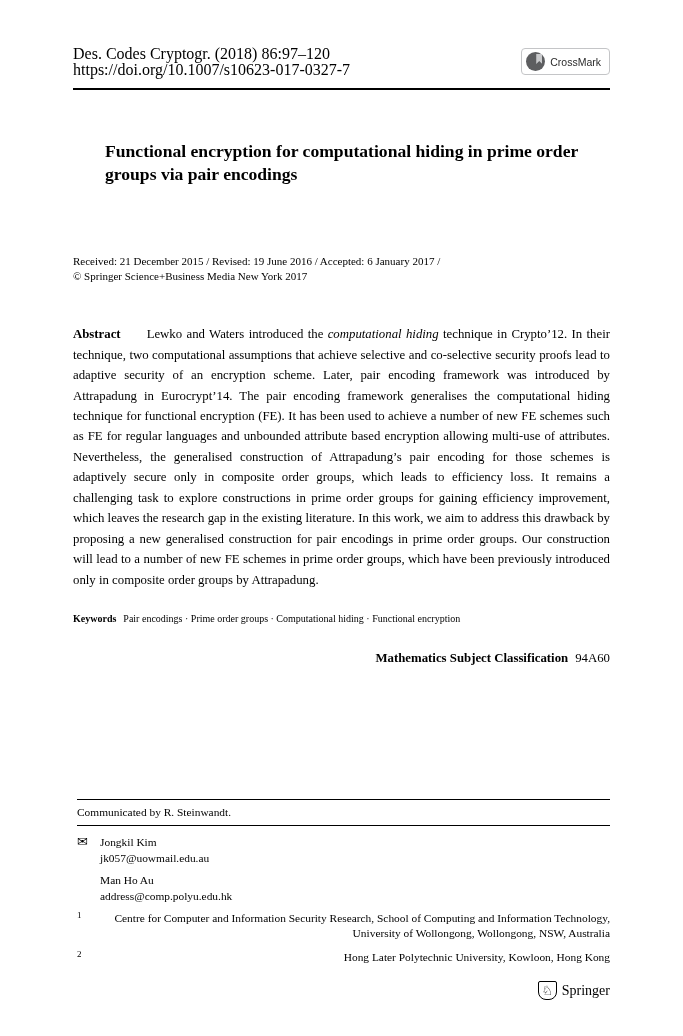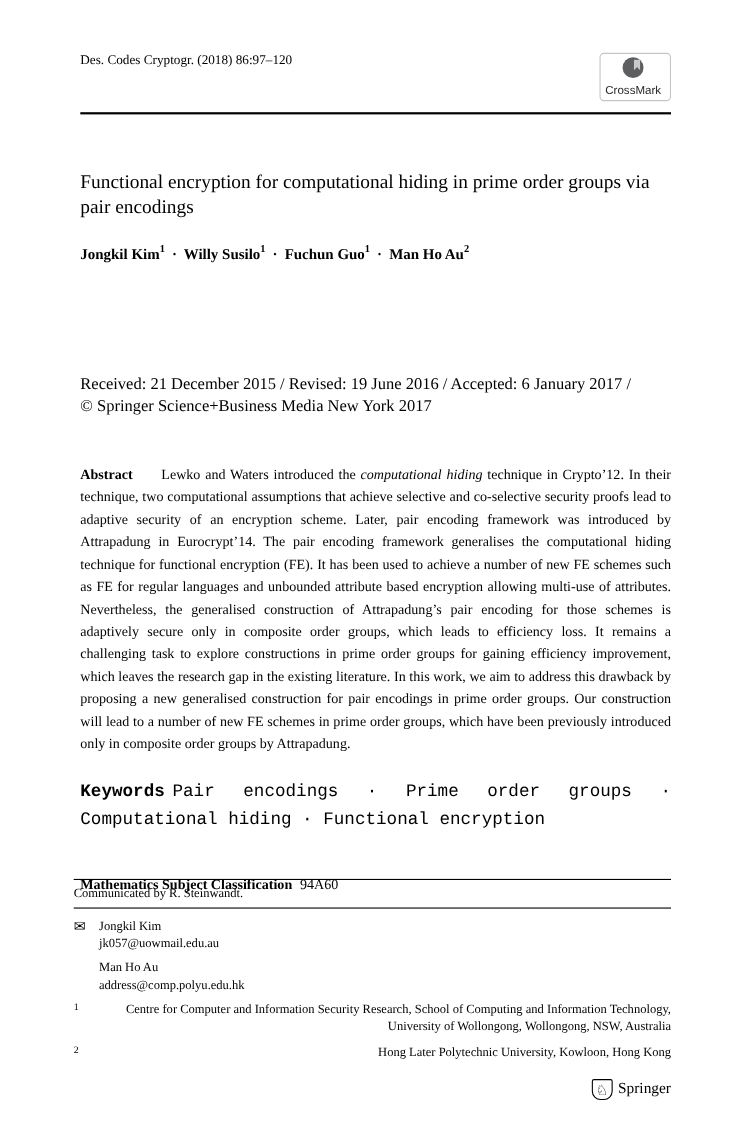--- a/index.html
+++ b/index.html
@@ -8,70 +8,70 @@
     width: 683px; height: 1036px;
     font-family: "Liberation Serif", serif;
     color: #000;
     position: relative;
     overflow: hidden;
   }
   .page { padding: 46px 73px 0 73px; position: relative; height: 100%; }
 
   
   .header { display: flex; justify-content: space-between; align-items: flex-start; }
-  .header-left { font-size: 12px; line-height: 16px; }
+  .header-left { font-size: 16px; line-height: 16px; }
   .crossmark {
     display: flex; align-items: center; gap: 5px;
     border: 1px solid #c4c5c7; border-radius: 4px;
     padding: 3px 8px 3px 4px; background: #fff;
     margin-top: 2px;
-    flex-direction: column;
   }
   .cm-circle {
     width: 19px; height: 19px; border-radius: 50%;
     background: #5d5e60; position: relative; display: inline-block;
   }
   .cm-bookmark {
     position: absolute; top: 2px; right: 3px;
     width: 6px; height: 10px; background: #c9cacc;
     clip-path: polygon(0 0, 100% 0, 100% 100%, 50% 70%, 0 100%);
   }
   .cm-text { font-family: "Liberation Sans", sans-serif; font-size: 10.5px; color: #2b2b2b; }
 
   .head-rule { border: 0; border-top: 2px solid #000; margin-top: 10px; }
 
   
   .title {
     margin-top: 50px;
-    font-size: 17.6px; font-weight: 400; line-height: 1.32;
+    font-size: 17.6px; font-weight: 700; line-height: 1.32;
     max-width: 525px;
+    margin-left: 32px;
   }
   .authors {
     margin-top: 20px; font-size: 13.6px; font-weight: 700;
     line-height: 1.6; max-width: 375px;
   }
   .authors sup { font-size: 9.5px; }
   .author-sep { margin: 0 3px; }
 
   
-  .dates { margin-top: 98px; font-size: 15px; line-height: 1.35; }
+  .dates { margin-top: 68px; font-size: 11px; line-height: 1.35; }
 
   
   .abstract {
     margin-top: 40px; font-size: 12.8px; line-height: 1.6;
     text-align: justify;
   }
   .abstract .label { margin-right: 26px; }
-  .keywords { margin-top: 21px; font-size: 16px; line-height: 1.6; text-align: justify; font-family: Liberation Mono, monospace; }
+  .keywords { margin-top: 21px; font-size: 10px; line-height: 1.6; text-align: justify; }
   .keywords .label { margin-right: 7px; }
-  .msc { margin-top: 38px; font-size: 12.8px; }
+  .msc { margin-top: 24px; font-size: 12.8px; text-align: right; }
   .msc .label { margin-right: 7px; }
 
   
-  .foot { position: absolute; left: 67px; right: 73px; top: 799px; font-size: 11.4px; line-height: 1.35; }
+  .foot { position: absolute; left: 77px; right: 73px; top: 799px; font-size: 11.4px; line-height: 1.35; }
   .thin-rule { border: 0; border-top: 1px solid #000; }
   .communicated { margin: 5px 0 5px 0; }
   .foot .rule2 { margin-bottom: 9px; }
   .corr-entry { display: flex; margin-bottom: 7px; }
   .corr-gutter { width: 23px; flex: 0 0 23px; font-size: 13px; line-height: 1.15; }
   .corr-name { }
   .corr-email { }
   .affil { display: flex; margin-bottom: 8px; }
   .affil-num { width: 23px; flex: 0 0 23px; font-size: 9px; vertical-align: super; position: relative; top: -2px; }
   .affil-text { flex: 1; text-align: right; }
@@ -91,42 +91,34 @@
   }
 </style>
 </head>
 <body>
 
 <div class="page">
 
   <div class="header">
     <div class="header-left">
       <div>Des. Codes Cryptogr. (2018) 86:97–120</div>
+      <div>https://doi.org/10.1007/s10623-017-0327-7</div>
     </div>
     <div class="crossmark">
       <span class="cm-circle">
           <span class="cm-bookmark"></span>
         </span>
       <span class="cm-text">CrossMark</span>
     </div>
   </div>
 
   <hr class="head-rule">
 
   <h1 class="title">Functional encryption for computational hiding in prime order groups via pair encodings</h1>
 
-  <div class="authors">
-    <span class="author"><span>Jongkil Kim</span><sup>1</sup></span>
-    <span class="author-sep">·</span>
-    <span class="author"><span>Willy Susilo</span><sup>1</sup></span>
-    <span class="author-sep">·</span>
-    <span class="author"><span>Fuchun Guo</span><sup>1</sup></span>
-    <span class="author-sep">·</span>
-    <span class="author"><span>Man Ho Au</span><sup>2</sup></span>
-  </div>
 
   <div class="dates">
     <div>Received: 21 December 2015 / Revised: 19 June 2016 / Accepted: 6 January 2017 /</div>
     <div>© Springer Science+Business Media New York 2017</div>
   </div>
 
   <p class="abstract"><b class="label">Abstract</b><span>Lewko and Waters introduced the </span><i>computational hiding</i><span> technique in Crypto’12. In their technique, two computational assumptions that achieve selective and co-selective security proofs lead to adaptive security of an encryption scheme. Later, pair encoding framework was introduced by Attrapadung in Eurocrypt’14. The pair encoding framework generalises the computational hiding technique for functional encryption (FE). It has been used to achieve a number of new FE schemes such as FE for regular languages and unbounded attribute based encryption allowing multi-use of attributes. Nevertheless, the generalised construction of Attrapadung’s pair encoding for those schemes is adaptively secure only in composite order groups, which leads to efficiency loss. It remains a challenging task to explore constructions in prime order groups for gaining efficiency improvement, which leaves the research gap in the existing literature. In this work, we aim to address this drawback by proposing a new generalised construction for pair encodings in prime order groups. Our construction will lead to a number of new FE schemes in prime order groups, which have been previously introduced only in composite order groups by Attrapadung.</span></p>
 
   <p class="keywords"><b class="label">Keywords</b><span>Pair encodings · Prime order groups · Computational hiding · Functional encryption</span></p>
 

